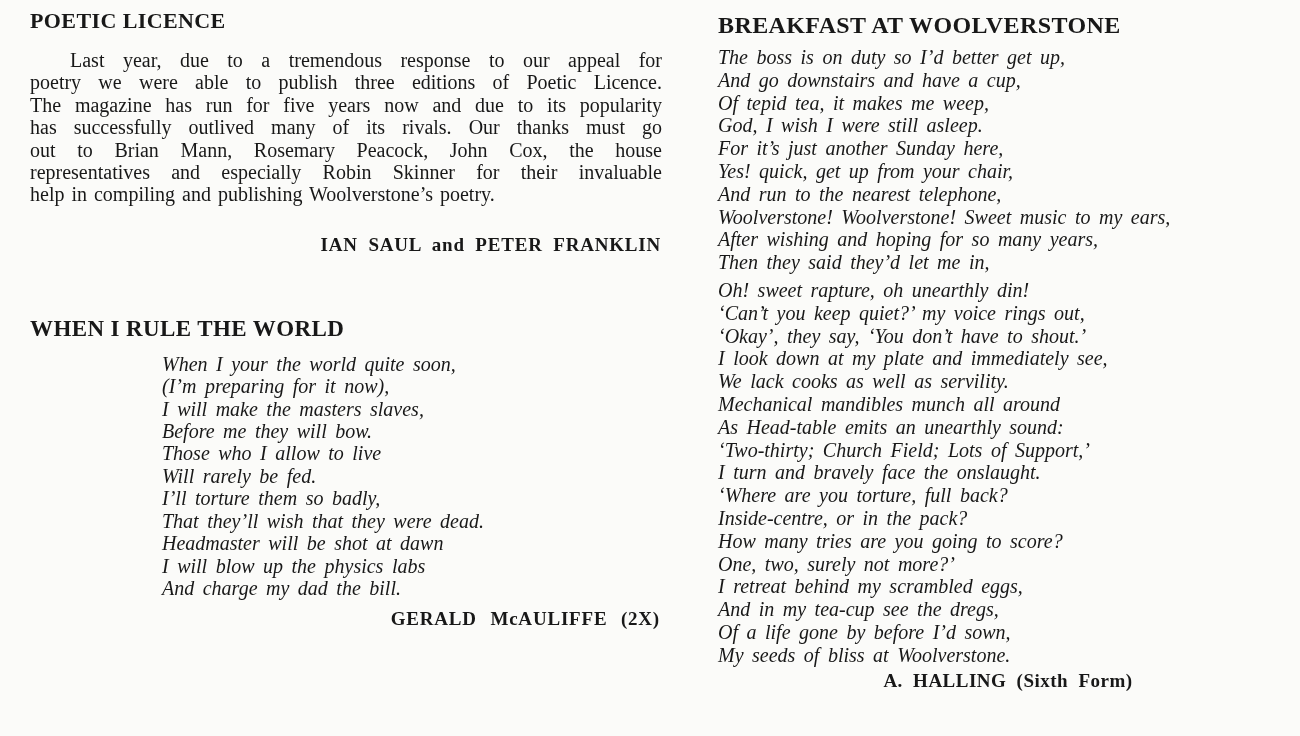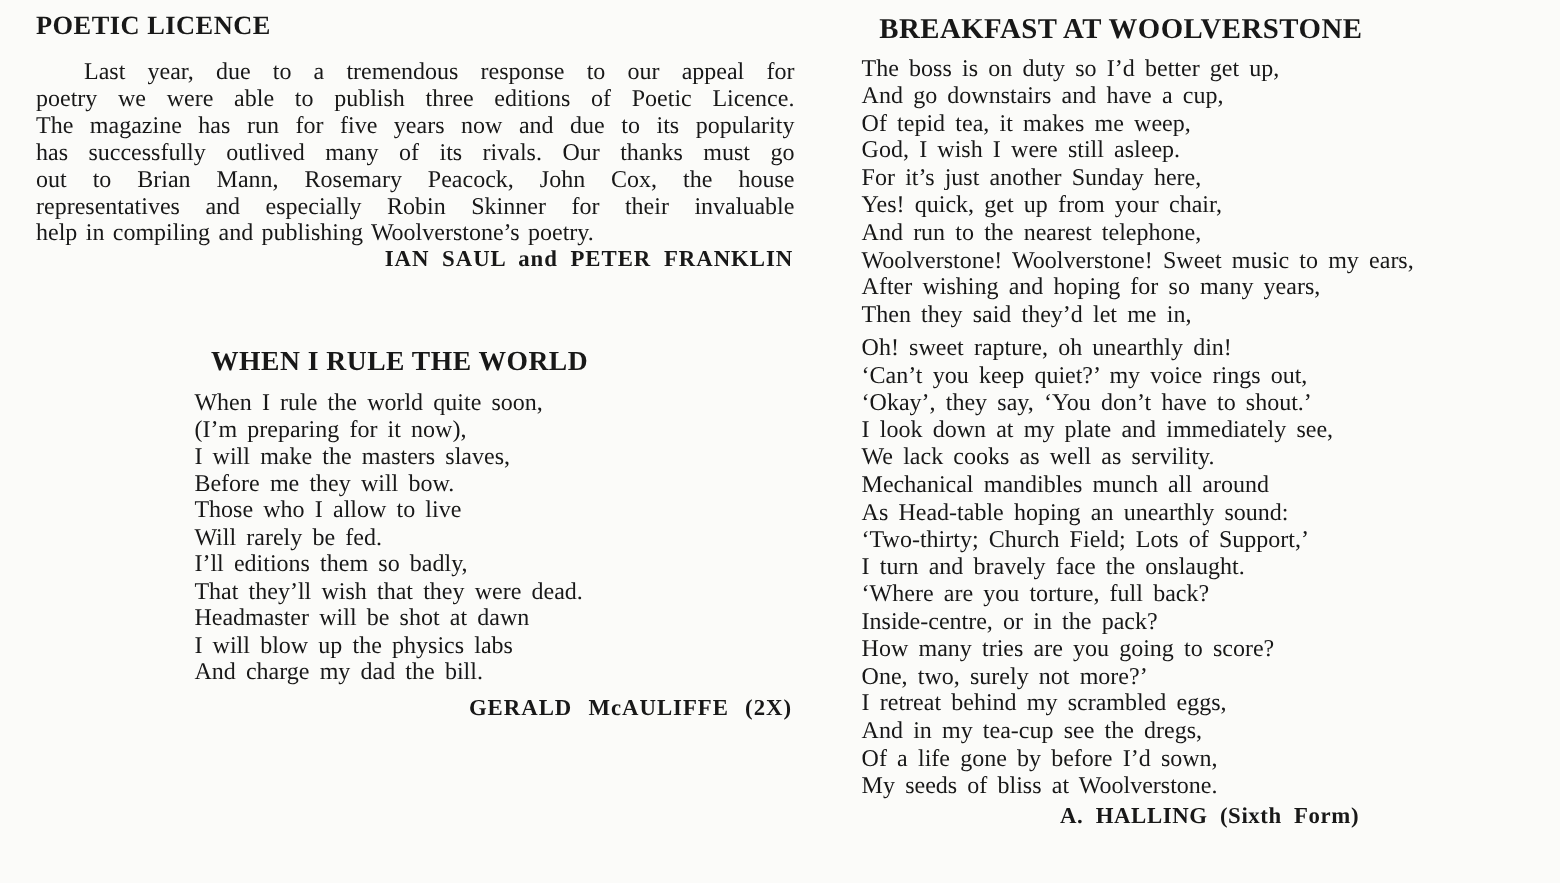--- a/index.html
+++ b/index.html
@@ -17,47 +17,47 @@
   .col-left  { position: absolute; left: 30px;  top: 8px;  width: 632px; }
   .col-right { position: absolute; left: 718px; top: 12px; width: 580px; }
 
   
   .article-title {
     font-size: 22px; font-weight: bold; letter-spacing: 0.4px;
     white-space: nowrap;
   }
   .poem-title {
     font-size: 23px; font-weight: bold; letter-spacing: 0.4px;
-    text-align: center; white-space: nowrap;
+    white-space: nowrap;
   }
   .poem-title-left  { padding-right: 26px; }
   .poem-title-right { width: 432px; font-size: 24px; }
 
   
   .para-lines {
     margin-top: 15px;
     font-size: 20px; line-height: 22.4px; word-spacing: 2px;
   }
   .para-lines .line { text-align: justify; text-align-last: justify; white-space: normal; }
   .para-lines .line:first-child { text-indent: 40px; }
   .para-lines .line:last-child  { text-align-last: left; }
 
   .poem-lines { font-size: 20px; word-spacing: 3.5px; }
-  .poem-lines .line { white-space: nowrap; }
+  .poem-lines .line { white-space: nowrap; font-style: italic; }
   .poem-lines-left  { margin-top: 11px; margin-left: 132px; line-height: 22.4px; }
   .poem-lines-right { line-height: 22.8px; }
   .stanza-1 { margin-top: 7px; }
   .stanza-2 { margin-top: 5px; }
 
   
   .byline {
     font-weight: bold; font-size: 19px; text-align: right;
     word-spacing: 5px; letter-spacing: 0.8px; white-space: nowrap;
   }
-  .byline-article   { margin-top: 0; padding-right: 1px; text-align: right; }
+  .byline-article   { margin-top: 28px; padding-right: 1px; text-align: right; }
   .byline-poem-left { margin-top: 9px;  padding-right: 2px; word-spacing: 8px; }
   .poem-section-left { margin-top: 60px; }
   .byline-right { margin-top: 3px; letter-spacing: 0.5px; text-align: center; }
 </style>
 </head>
 <body>
 
 <div class="page">
 
   <div class="col-left">
@@ -73,27 +73,27 @@
         <div class="line">representatives and especially Robin Skinner for their invaluable</div>
         <div class="line">help in compiling and publishing Woolverstone’s poetry.</div>
       </div>
 
     <div class="byline byline-article">IAN SAUL and PETER FRANKLIN</div>
 
     <div class="poem-section-left">
       <div class="poem-title poem-title-left">WHEN I RULE THE WORLD</div>
 
       <div class="poem-lines poem-lines-left">
-          <div class="line">When I rule the world quite soon,</div>
+          <div class="line">When I your the world quite soon,</div>
           <div class="line">(I’m preparing for it now),</div>
           <div class="line">I will make the masters slaves,</div>
           <div class="line">Before me they will bow.</div>
           <div class="line">Those who I allow to live</div>
           <div class="line">Will rarely be fed.</div>
-          <div class="line">I’ll editions them so badly,</div>
+          <div class="line">I’ll torture them so badly,</div>
           <div class="line">That they’ll wish that they were dead.</div>
           <div class="line">Headmaster will be shot at dawn</div>
           <div class="line">I will blow up the physics labs</div>
           <div class="line">And charge my dad the bill.</div>
         </div>
 
       <div class="byline byline-poem-left">GERALD McAULIFFE (2X)</div>
     </div>
   </div>
 
@@ -114,21 +114,21 @@
         <div class="line">Then they said they’d let me in,</div>
       </div>
 
     <div class="poem-lines poem-lines-right stanza-2">
         <div class="line">Oh! sweet rapture, oh unearthly din!</div>
         <div class="line">‘Can’t you keep quiet?’ my voice rings out,</div>
         <div class="line">‘Okay’, they say, ‘You don’t have to shout.’</div>
         <div class="line">I look down at my plate and immediately see,</div>
         <div class="line">We lack cooks as well as servility.</div>
         <div class="line">Mechanical mandibles munch all around</div>
-        <div class="line">As Head-table hoping an unearthly sound:</div>
+        <div class="line">As Head-table emits an unearthly sound:</div>
         <div class="line">‘Two-thirty; Church Field; Lots of Support,’</div>
         <div class="line">I turn and bravely face the onslaught.</div>
         <div class="line">‘Where are you torture, full back?</div>
         <div class="line">Inside-centre, or in the pack?</div>
         <div class="line">How many tries are you going to score?</div>
         <div class="line">One, two, surely not more?’</div>
         <div class="line">I retreat behind my scrambled eggs,</div>
         <div class="line">And in my tea-cup see the dregs,</div>
         <div class="line">Of a life gone by before I’d sown,</div>
         <div class="line">My seeds of bliss at Woolverstone.</div>

